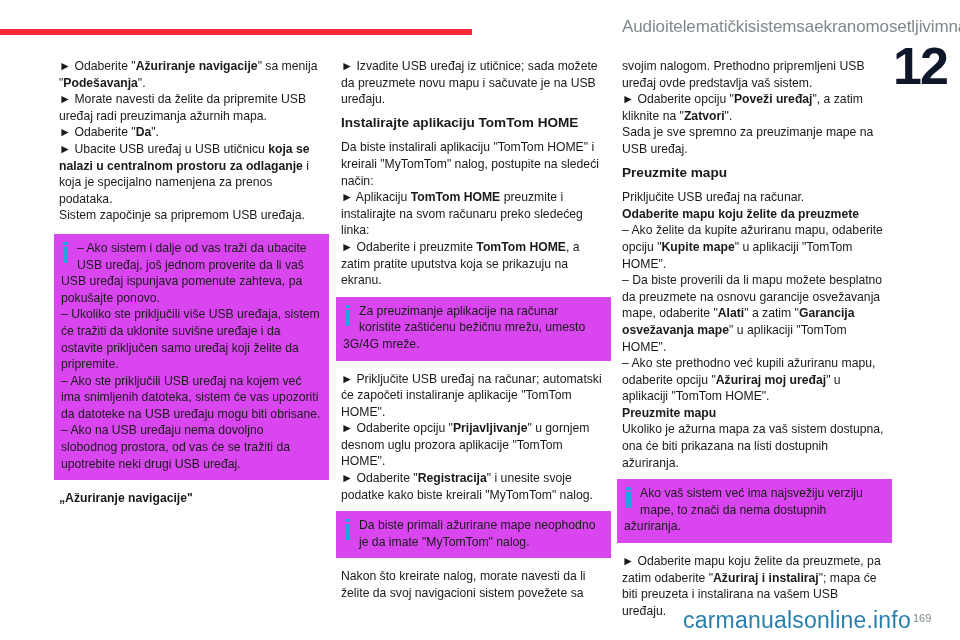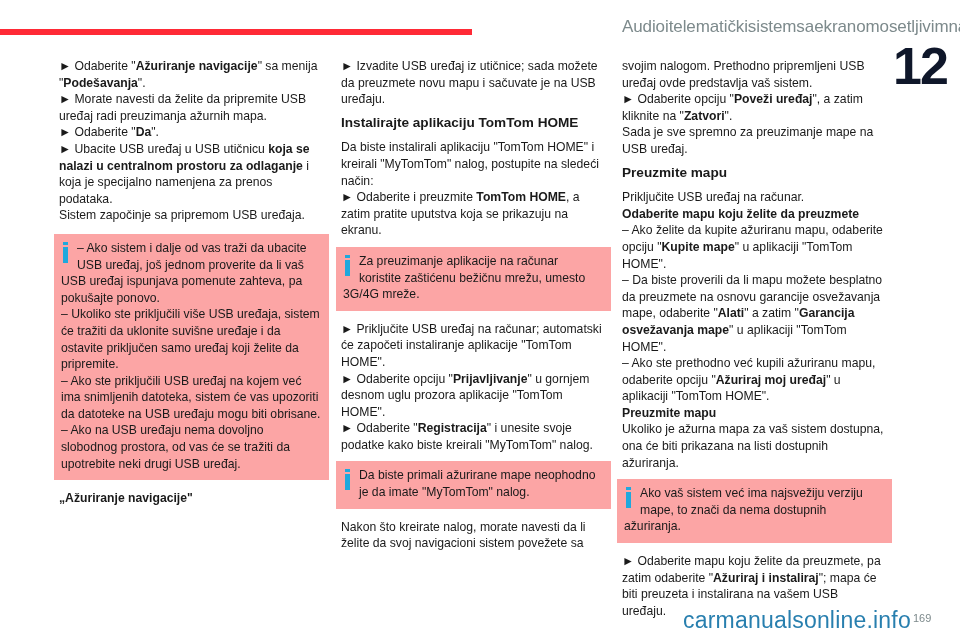--- a/index.html
+++ b/index.html
@@ -11,21 +11,21 @@
   .header-title { position:absolute; left:622px; top:17px; font-size:17px; color:#7d8a8c; letter-spacing:-0.1px; }
   .chapter { position:absolute; left:893px; top:44px; font-size:52px; font-weight:bold; color:#0f172a; line-height:44px; letter-spacing:-2px; }
   .col { position:absolute; top:58px; width:262px; font-size:12.2px; line-height:16.6px; }
   .col1 { left:59px; }
   .col2 { left:341px; }
   .col3 { left:622px; }
   p { margin:0; }
   b { font-weight:bold;text-align:right; }
   h3 { margin:7px 0 8px 0; font-size:13.6px; font-weight:bold; }
   .info {
-    background:#fca5a5; padding:6px 8px 8px 7px; margin:6px -8px 10px -5px; position:relative;
+    background:#d946ef; padding:6px 8px 8px 7px; margin:6px -8px 10px -5px; position:relative;
   }
   .info-icon {
     float:left; width:5px; height:22px; margin:2px 9px 0 2px; position:relative;
   }
   .info-icon .dot { position:absolute; left:0; top:0; width:5px; height:3px; background:#1fa8dd; }
   .info-icon .stem { position:absolute; left:0; top:5px; width:5px; height:16px; background:#1fa8dd; }
   .pageno { position:absolute; left:913px; top:612px; font-size:11px; color:#7d8a8c; }
   .watermark { position:absolute; left:683px; top:607px; font-size:23px; color:#0369a1; opacity:0.85; letter-spacing:0.2px;text-align:right; }
 </style>
 </head>
@@ -51,20 +51,21 @@
     <p>– Ako ste priključili USB uređaj na kojem već ima snimljenih datoteka, sistem će vas upozoriti da datoteke na USB uređaju mogu biti obrisane.</p>
     <p>– Ako na USB uređaju nema dovoljno slobodnog prostora, od vas će se tražiti da upotrebite neki drugi USB uređaj.</p>
   </div>
   <p><b>„Ažuriranje navigacije"</b></p>
 </div>
 
 <div class="col col2">
   <p>► Izvadite USB uređaj iz utičnice; sada možete da preuzmete novu mapu i sačuvate je na USB uređaju.</p>
   <h3>Instalirajte aplikaciju TomTom HOME</h3>
   <p>Da biste instalirali aplikaciju "TomTom HOME" i kreirali "MyTomTom" nalog, postupite na sledeći način:</p>
+  <p><span>► Aplikaciju </span><b>TomTom HOME</b><span> preuzmite i instalirajte na svom računaru preko sledećeg linka:</span></p>
   <p><span>► Odaberite i preuzmite </span><b>TomTom HOME</b><span>, a zatim pratite uputstva koja se prikazuju na ekranu.</span></p>
   <div class="info" style="margin-top:8px;">
     <span class="info-icon">
         <span class="dot"></span>
         <span class="stem"></span>
       </span>
     <p>Za preuzimanje aplikacije na računar koristite zaštićenu bežičnu mrežu, umesto 3G/4G mreže.</p>
   </div>
   <p>► Priključite USB uređaj na računar; automatski će započeti instaliranje aplikacije "TomTom HOME".</p>
   <p><span>► Odaberite opciju "</span><b>Prijavljivanje</b><span>" u gornjem desnom uglu prozora aplikacije "TomTom HOME".</span></p>

